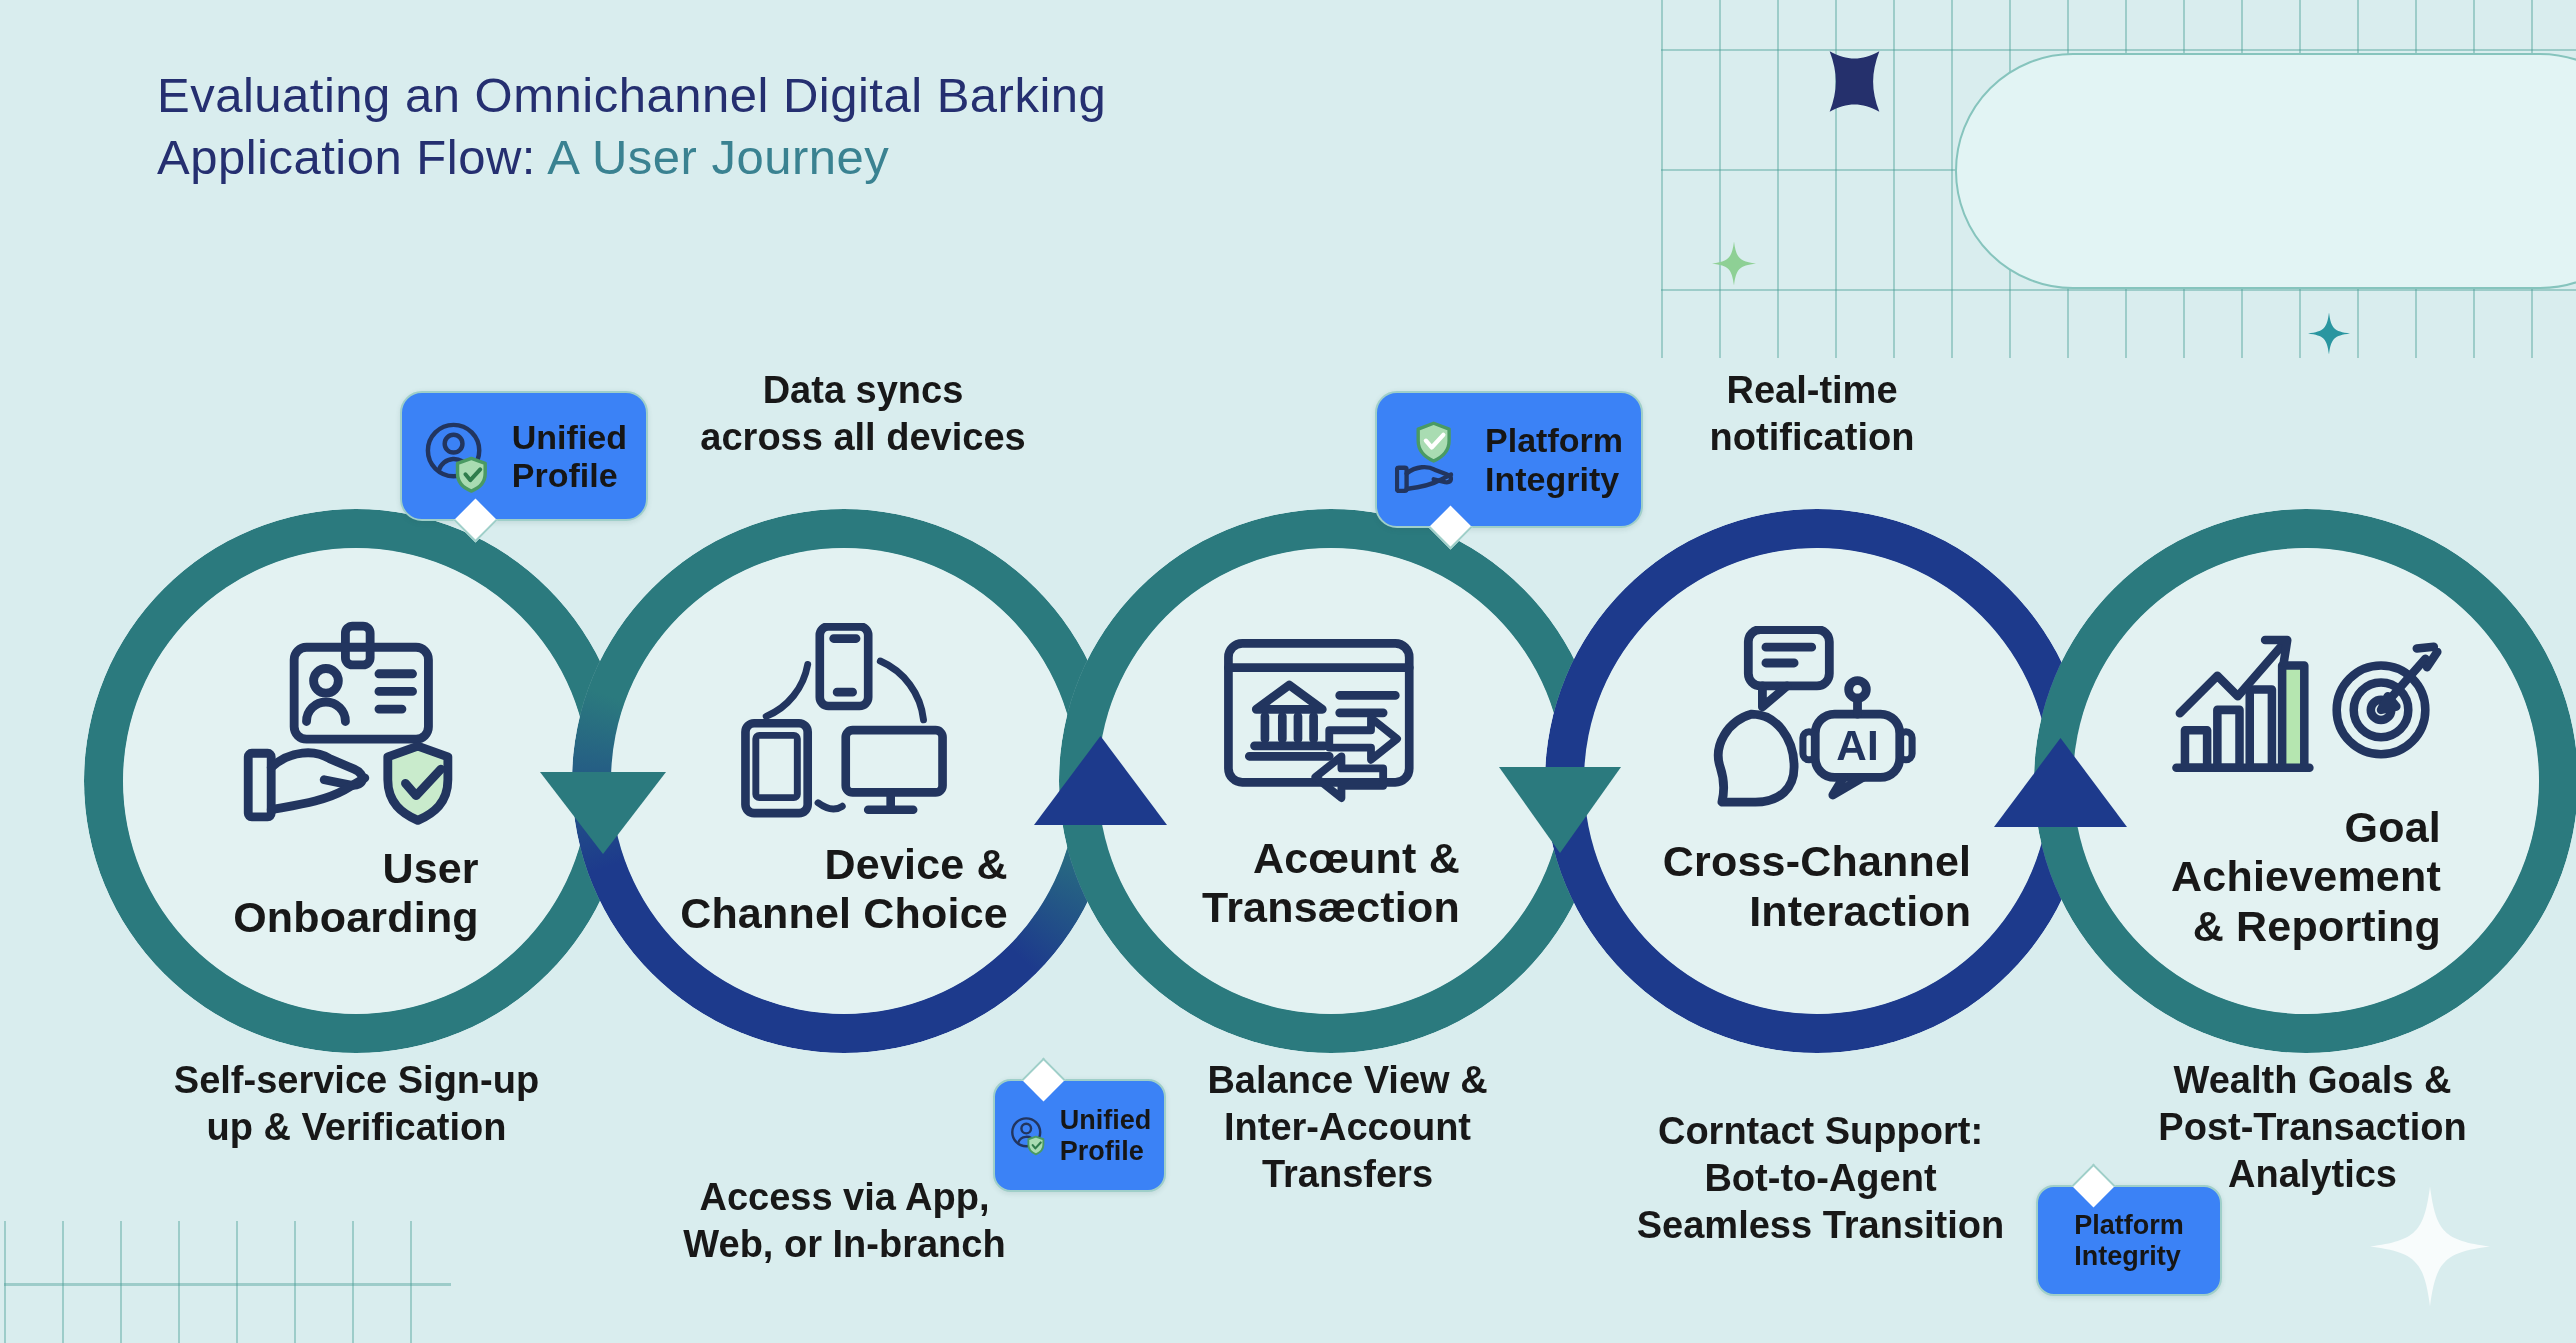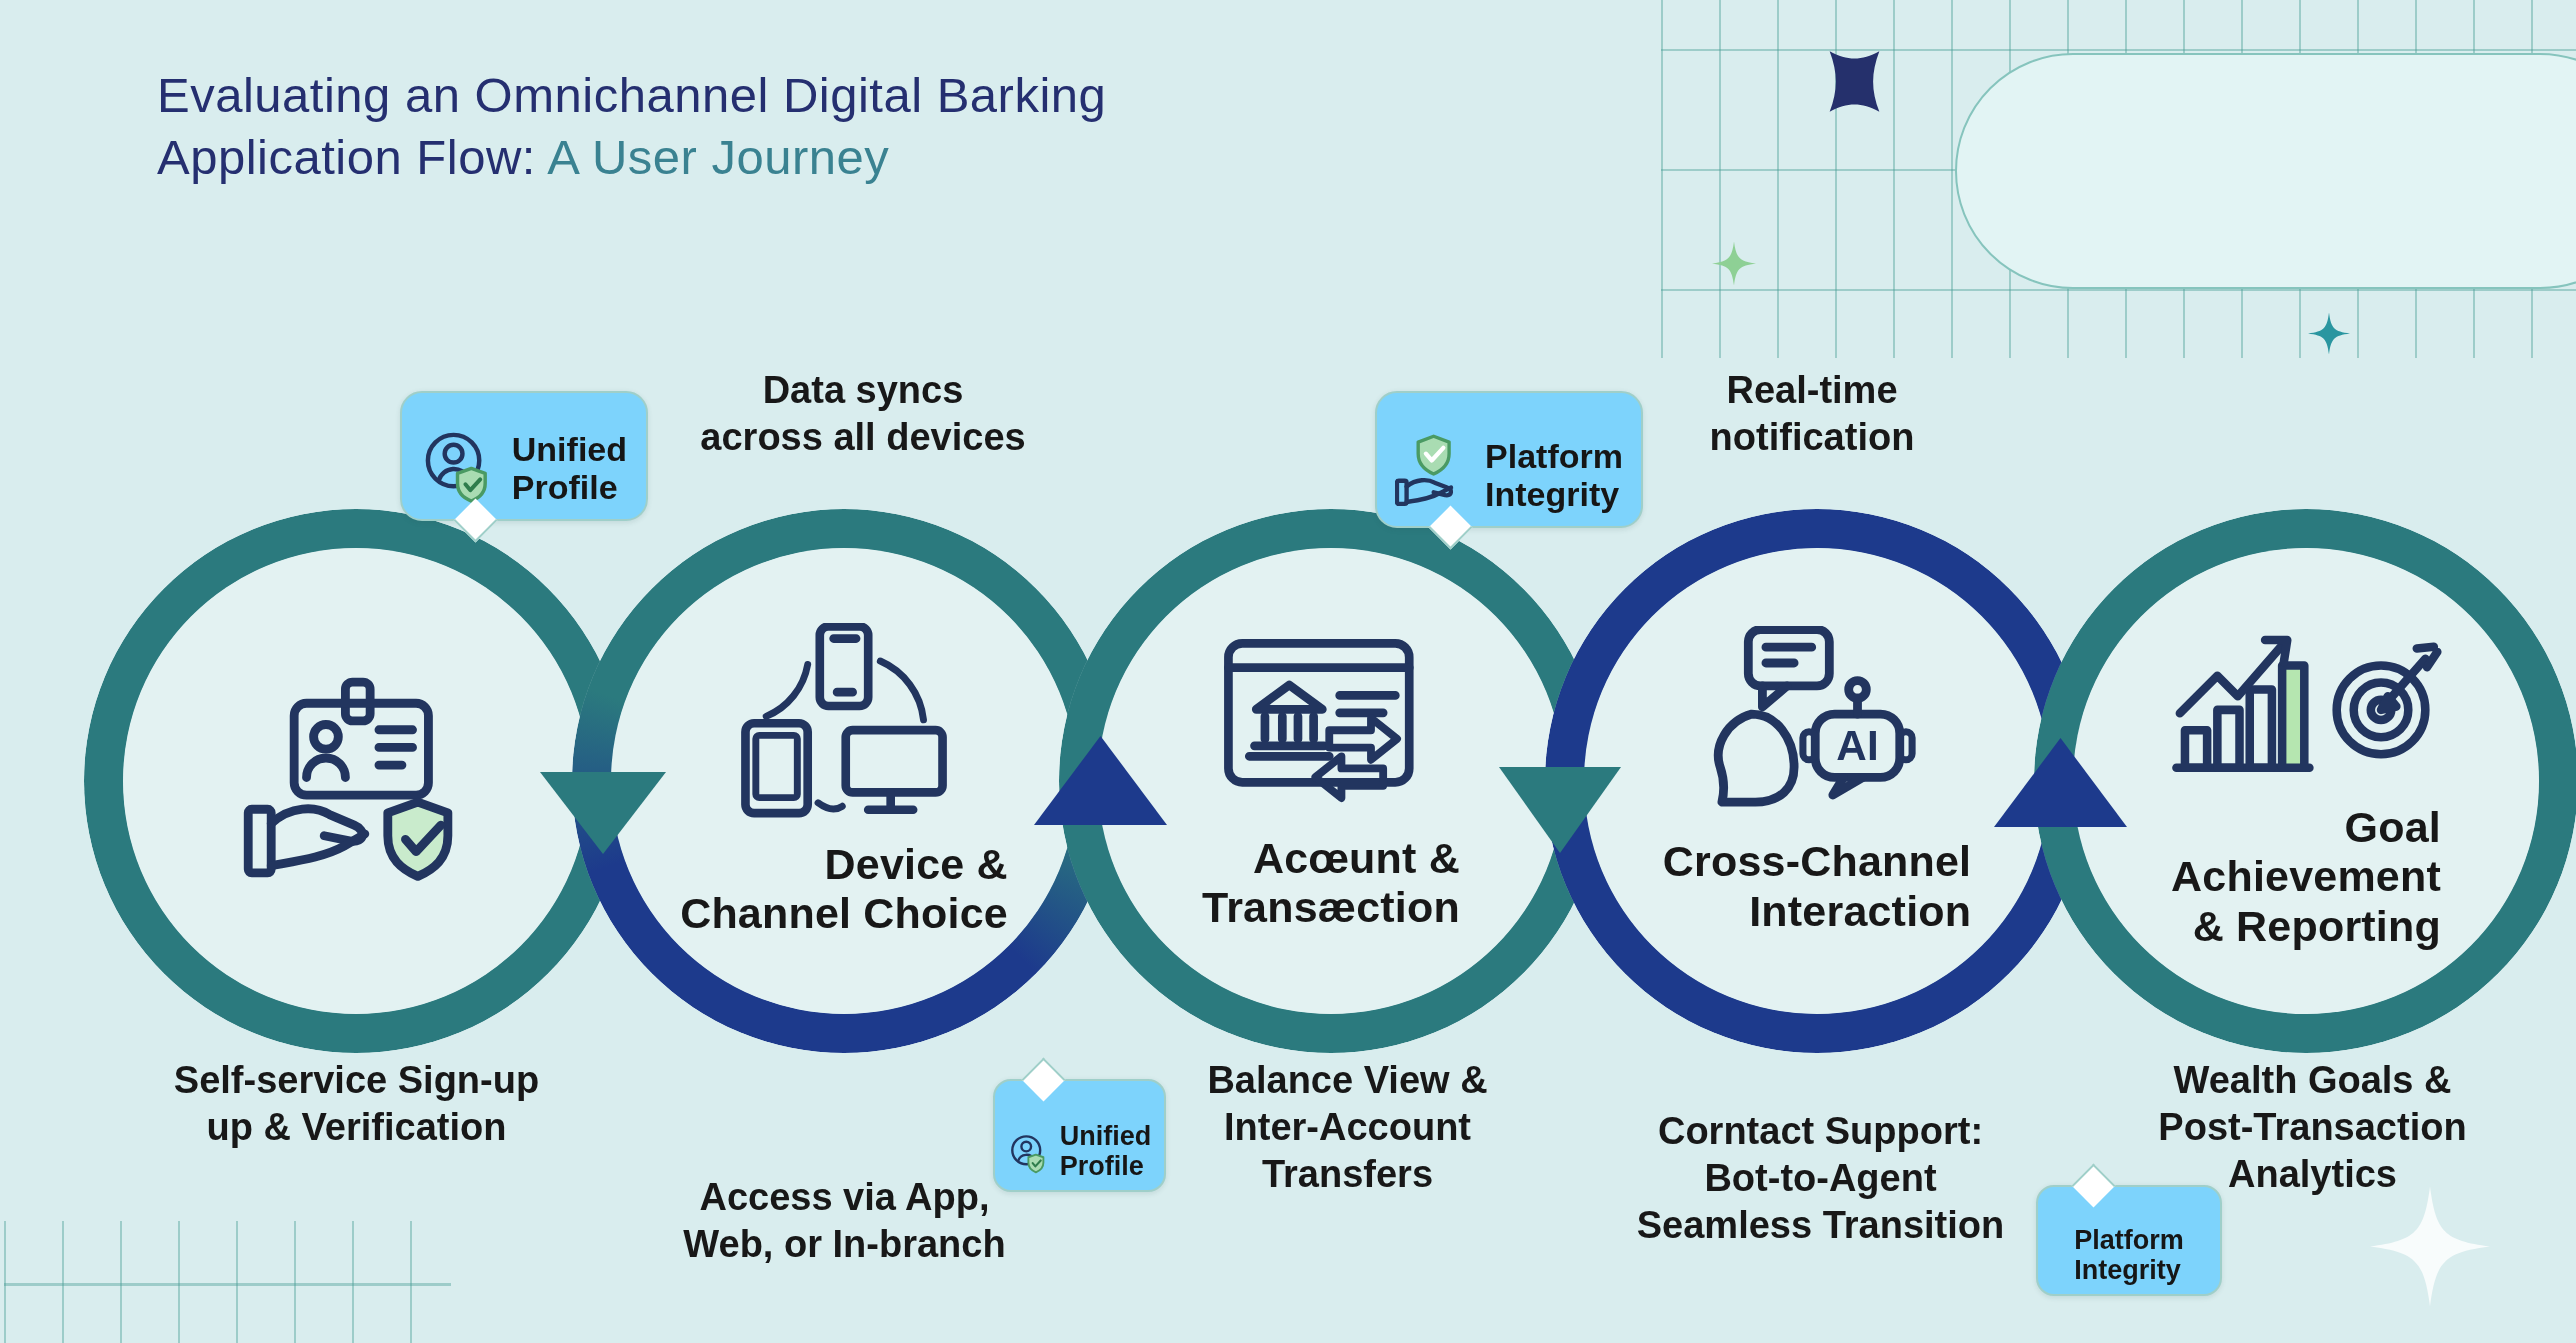--- a/index.html
+++ b/index.html
@@ -50,22 +50,22 @@
   .arrow.navy{background:var(--ring-navy)}
 
   
   .note,.caption{position:absolute;text-align:center;color:var(--text-dark);font-weight:600;
     font-size:38px;line-height:1.24;white-space:pre-line}
   .title{position:absolute;left:157px;top:64px;font-size:49px;font-weight:400;
     color:var(--title-navy);line-height:1.27;letter-spacing:0.5px}
   .title .accent{color:var(--title-teal)}
 
   
-  .badge{position:absolute;background:#7dd3fc;border:2.7px solid var(--badge-border);border-radius:22px;
-    display:flex;align-items:flex-end;gap:12.8px;padding:12.8px 18px;box-shadow:0 1.8px 5.5px rgba(40,80,80,.12)}
+  .badge{position:absolute;background:#3b82f6;border:2.7px solid var(--badge-border);border-radius:22px;
+    display:flex;align-items:center;gap:12.8px;padding:12.8px 18px;box-shadow:0 1.8px 5.5px rgba(40,80,80,.12)}
   .badge-text{font-size:34px;font-weight:600;color:#161616;line-height:1.12;white-space:pre-line}
   .badge.small .badge-text{font-size:27px}
   .tail{position:absolute;width:31px;height:31px;background:#fff;transform:rotate(45deg)}
   .tail.bottom{bottom:-17.3px;left:58px;border-right:2.7px solid var(--badge-border);border-bottom:2.7px solid var(--badge-border)}
   .tail.top{top:-17.3px;left:42px;border-left:2.7px solid var(--badge-border);border-top:2.7px solid var(--badge-border)}
   svg{display:block}
 </style>
 </head>
 <body>
 
@@ -109,20 +109,22 @@
           <circle cx="48" cy="35" r="7"></circle>
           <path d="M37 58 a11 11 0 0 1 22 0"></path>
           <path d="M78 31 H97 M78 41 H97 M78 51 H91"></path>
           <rect x="4" y="76" width="13" height="36" rx="2"></rect>
           <path d="M17 84 C28 74 42 74 50 79 L64 85 C71 88 70 95 62 94 L47 91"></path>
           <path d="M17 108 C33 105 47 103 58 97 L70 90"></path>
           <path d="M100 72 l17 6 v13 c0 13 -8 19 -17 23 c-9 -4 -17 -10 -17 -23 v-13 z" fill="var(--green-fill)"></path>
           <path d="M93 93 l6 7 l14 -15"></path>
         </g>
       </svg>
+      <div class="step-label">User
+Onboarding</div>
     </div>
   </div>
 
   <div class="step" style="left:572px">
     <div class="ring ring-split"></div>
     <div class="inner"></div>
     <div class="content">
       <svg width="230" height="204" viewBox="0 0 130 118">
         <g fill="none" stroke="var(--icon-navy)" stroke-width="5" stroke-linecap="round" stroke-linejoin="round">
           <rect x="51" y="2" width="28" height="46" rx="5"></rect>

